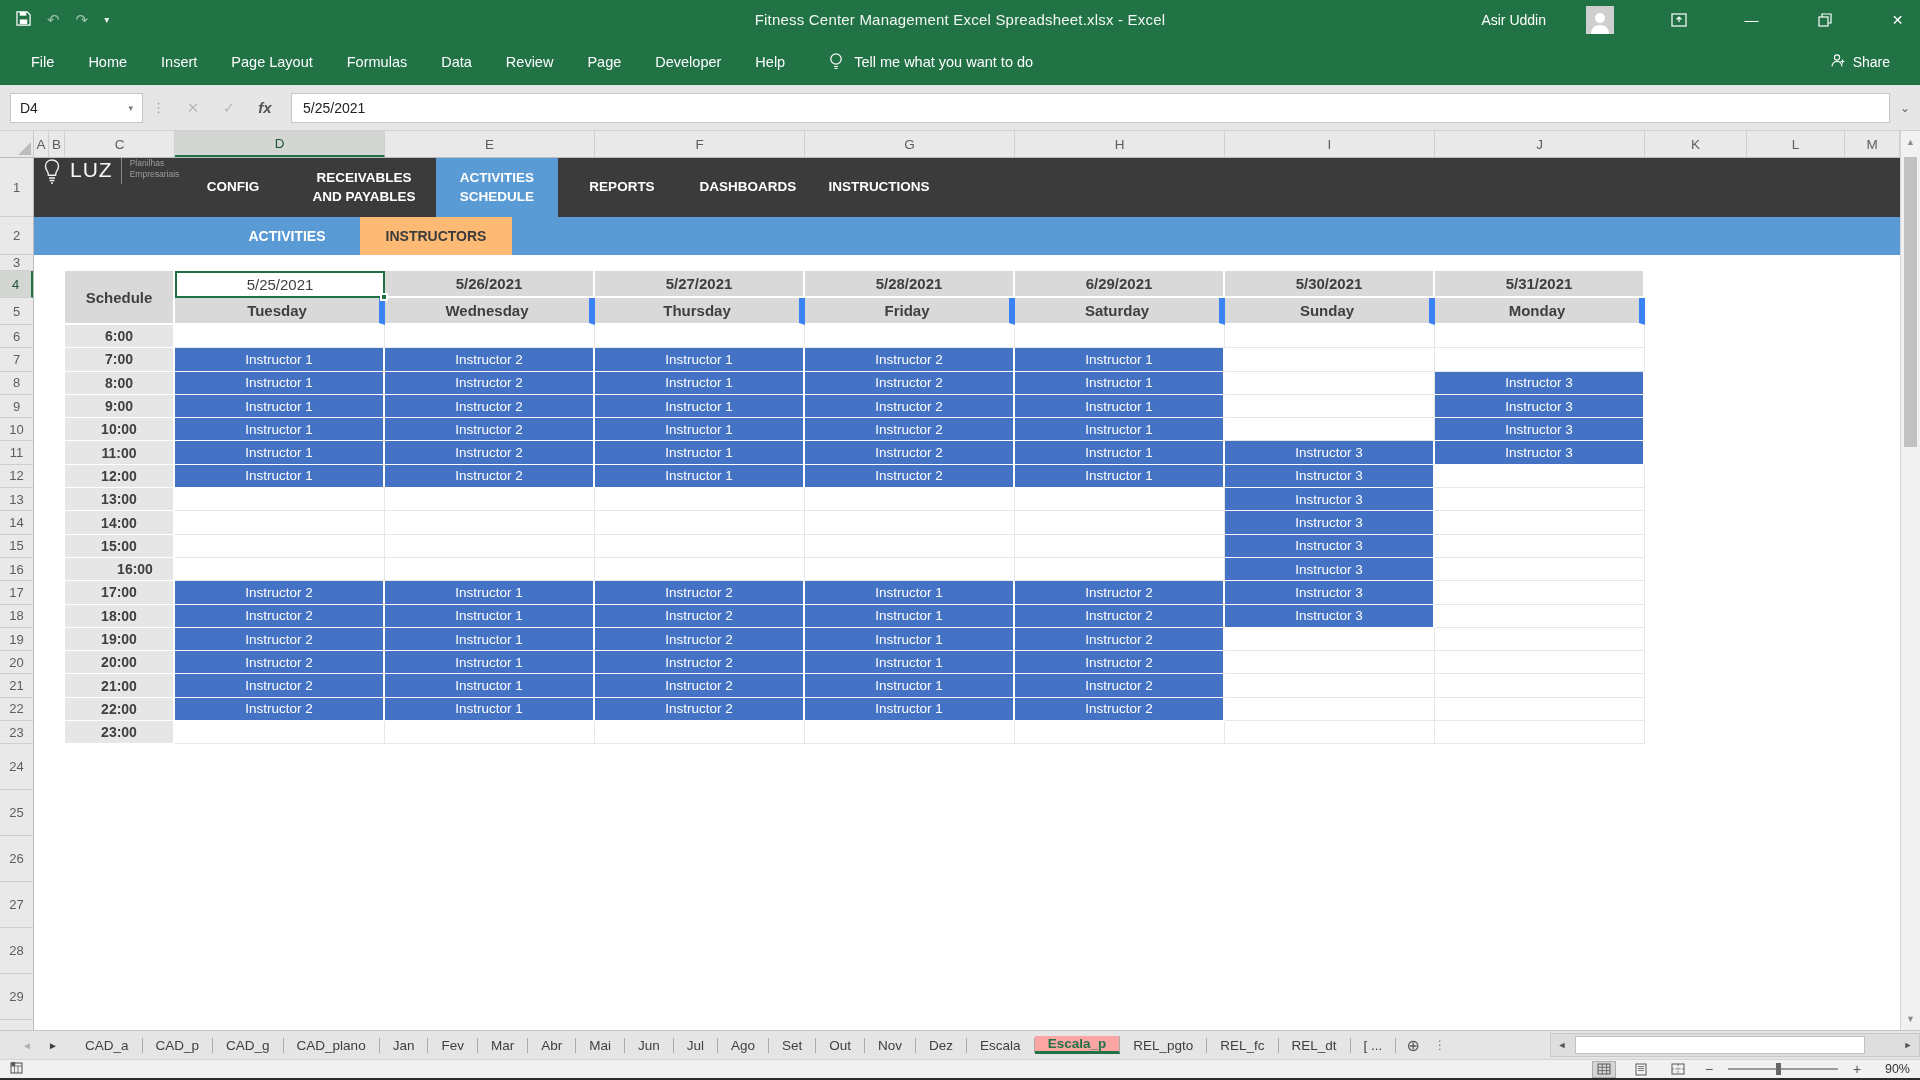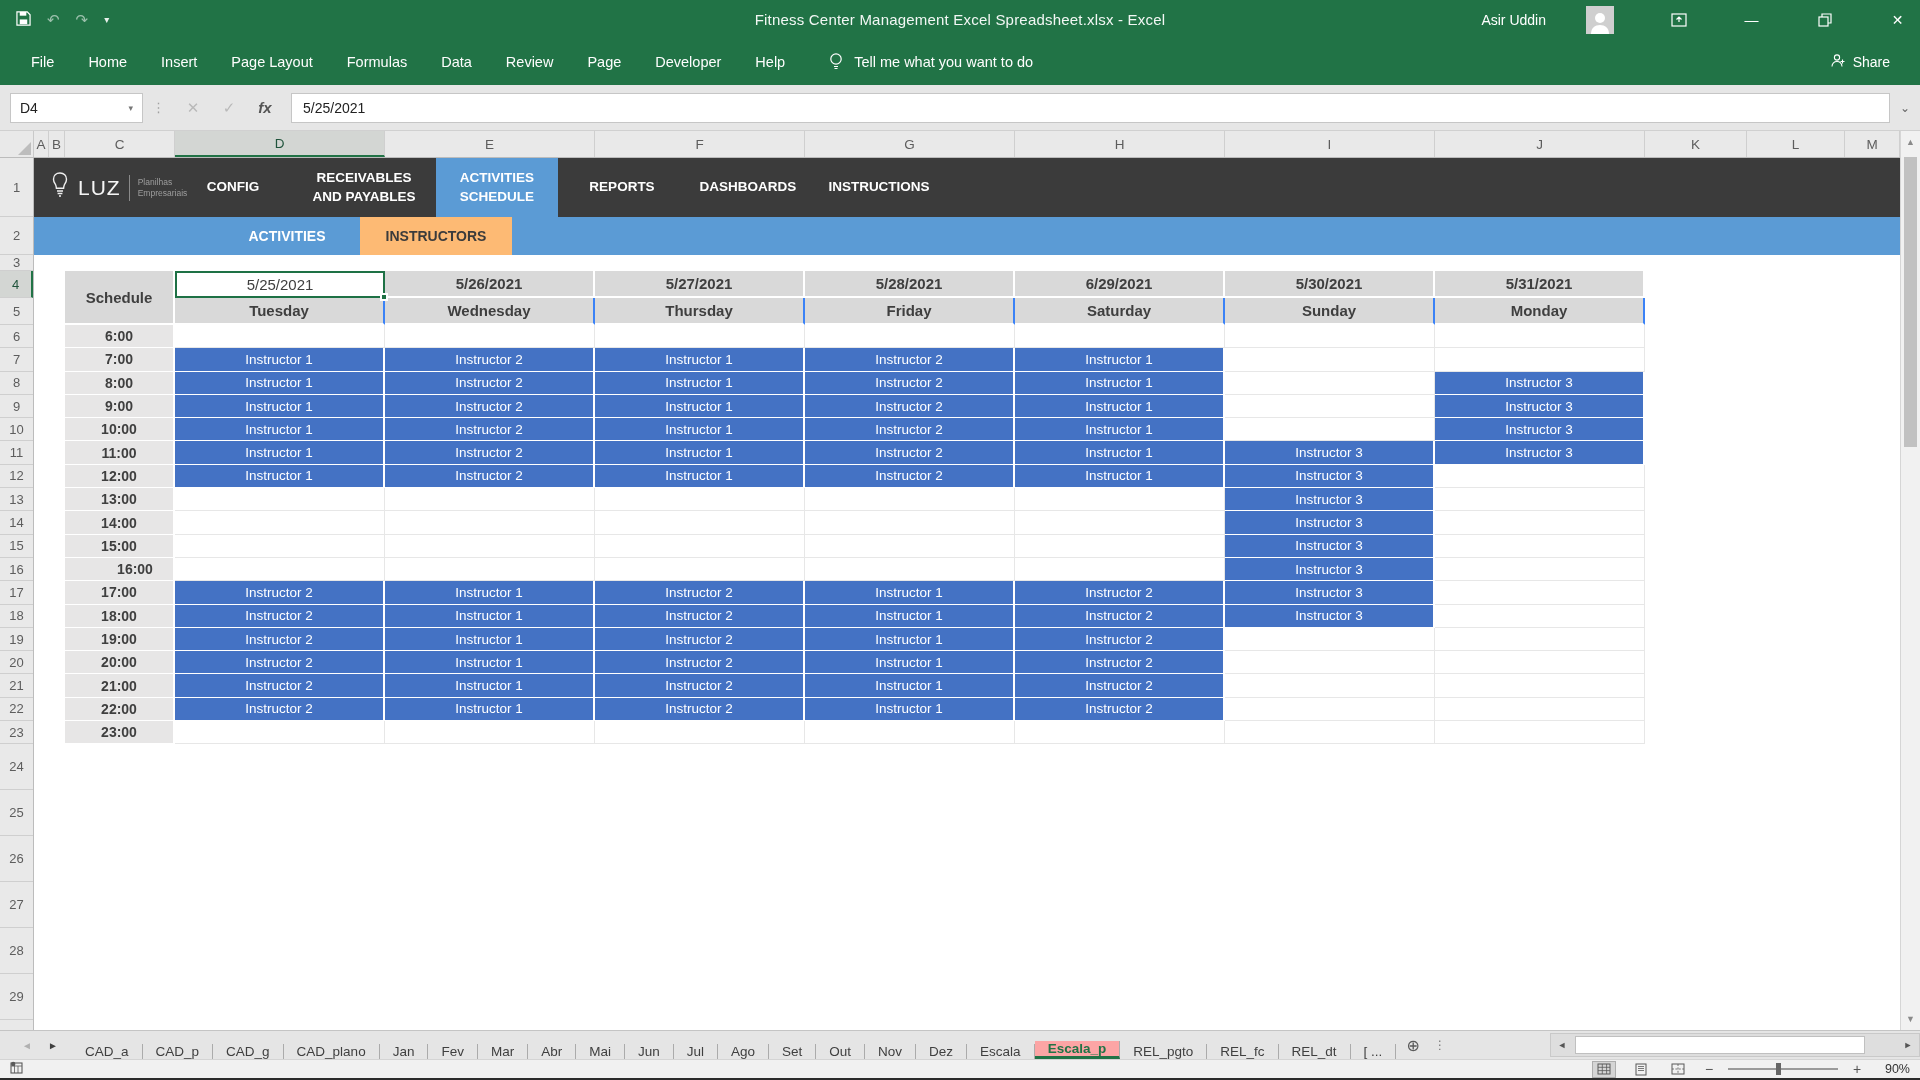--- a/index.html
+++ b/index.html
@@ -61,21 +61,21 @@
   .rowh { display:flex; align-items:center; justify-content:center; font-size:13px;
     color:#5d5d5d; border-bottom:1px solid #cfcfcf; }
   .rowh.sel { background:#d3d6d3; border-right:2px solid #217346; color:#20543c; }
 
   .cells { position:absolute; top:27px; left:34px; width:1866px; bottom:0; background:#fff;
     overflow:hidden; }
 
   
   .band-dark { position:absolute; left:0; top:0; width:1866px; height:59px; background:#3b3b3b; }
   .band-blue { position:absolute; left:0; top:59px; width:1866px; height:38px; background:#5b9bd5; }
-  .brand { position:absolute; left:16px; top:0; height:59px; display:flex; align-items:center;
+  .brand { position:absolute; left:8px; top:0; height:59px; display:flex; align-items:flex-start;
     gap:8px; color:#fff; }
   .brand-name { font-size:21px; letter-spacing:1px; color:#f5f5f5; }
   .brand-sep { width:1px; height:26px; background:#8a8a8a; }
   .brand-tag { font-size:8.5px; line-height:1.25; color:#9d9d9d; }
   .navitem { position:absolute; top:0; height:59px; display:flex; flex-direction:column;
     justify-content:center; align-items:center; color:#fff; font-weight:bold; font-size:13.5px;
     line-height:1.35; white-space:nowrap; transform:translateX(-50%); text-align:center; }
   .navitem.tabactive { transform:none; background:#5b9bd5; }
   .subnav-label { position:absolute; top:59px; height:38px; display:flex; align-items:center;
     justify-content:center; color:#fff; font-weight:bold; font-size:14px;
@@ -87,21 +87,21 @@
   .schedule { position:absolute; left:31px; top:113px; display:grid;
     grid-template-columns:110px repeat(7,210px);
     grid-template-rows:27px 27px repeat(18,23.3px); }
   .sc { display:flex; align-items:center; justify-content:center; overflow:visible;
     font-size:14px; color:#3f3f3f; white-space:nowrap; }
   .sc-corner { background:#d9d9d9; font-weight:bold; font-size:15px;
     border-right:2px solid #fff; border-bottom:2px solid #fff; }
   .sc-date { background:#d9d9d9; font-weight:bold; font-size:15px;
     border-right:2px solid #fff; border-bottom:2px solid #fff; }
   .sc-day { background:#d9d9d9; font-weight:bold; font-size:15px;
-    border-right:2px solid #3b82f6; border-bottom:2px solid #fff; }
+    border-right:6px solid #3b82f6; border-bottom:2px solid #fff; }
   .sc-time { background:#e7e6e6; font-weight:bold; border-right:2px solid #fff;
     border-bottom:1px solid #fff; }
   .sc-inst { background:#4472c4; color:#fff; font-size:13.5px; border-right:2px solid #fff;
     border-bottom:1px solid #fff; }
   .sc-empty { background:#fff; border-right:1px solid #e7e7e7; border-bottom:1px solid #e7e7e7; }
   .sc-sel { background:#fff !important; border:2px solid #1e7145 !important;
     font-weight:normal !important; position:relative; z-index:3; }
   .fill-handle { position:absolute; right:-5px; bottom:-5px; width:8px; height:8px;
     background:#1e7145; border:2px solid #fff; }
 
@@ -111,21 +111,21 @@
   .vbtn { height:22px; display:flex; align-items:center; justify-content:center;
     color:#8a8a8a; font-size:9px; }
   .vbtn.bottom { position:absolute; bottom:0; left:0; right:0; }
   .vthumb { position:absolute; top:26px; left:3px; width:13px; height:290px; background:#c1c1c1; }
 
   
   .tabsrow { height:29px; background:#e5e5e5; border-top:1px solid #c4c4c4; display:flex;
     align-items:stretch; position:relative; }
   .tab-scroll { width:26px; display:flex; align-items:center; justify-content:center;
     font-size:10px; }
-  .stabs { display:flex; align-items:flex-end; margin-left:6px; }
+  .stabs { display:flex; align-items:center; margin-left:6px; }
   .stab { display:flex; align-items:center; padding:0 13px; font-size:13.5px; color:#3f3f3f;
     border-right:1px solid #ababab; white-space:nowrap; }
   .stab.active { background:#fca5a5; color:#217346; font-weight:bold;
     border-bottom:3px solid #217346; border-right:1px solid #ababab; }
   .newsheet { display:flex; align-items:center; justify-content:center; width:34px;
     color:#5a5a5a; font-size:16px; }
   .tabmore { display:flex; align-items:center; justify-content:center; width:20px;
     color:#7a7a7a; font-size:12px; letter-spacing:1px; }
   .hscroll { position:absolute; right:0; top:2px; bottom:2px; width:370px; display:flex;
     align-items:stretch; background:#dedede; border:1px solid #c9c9c9; }

